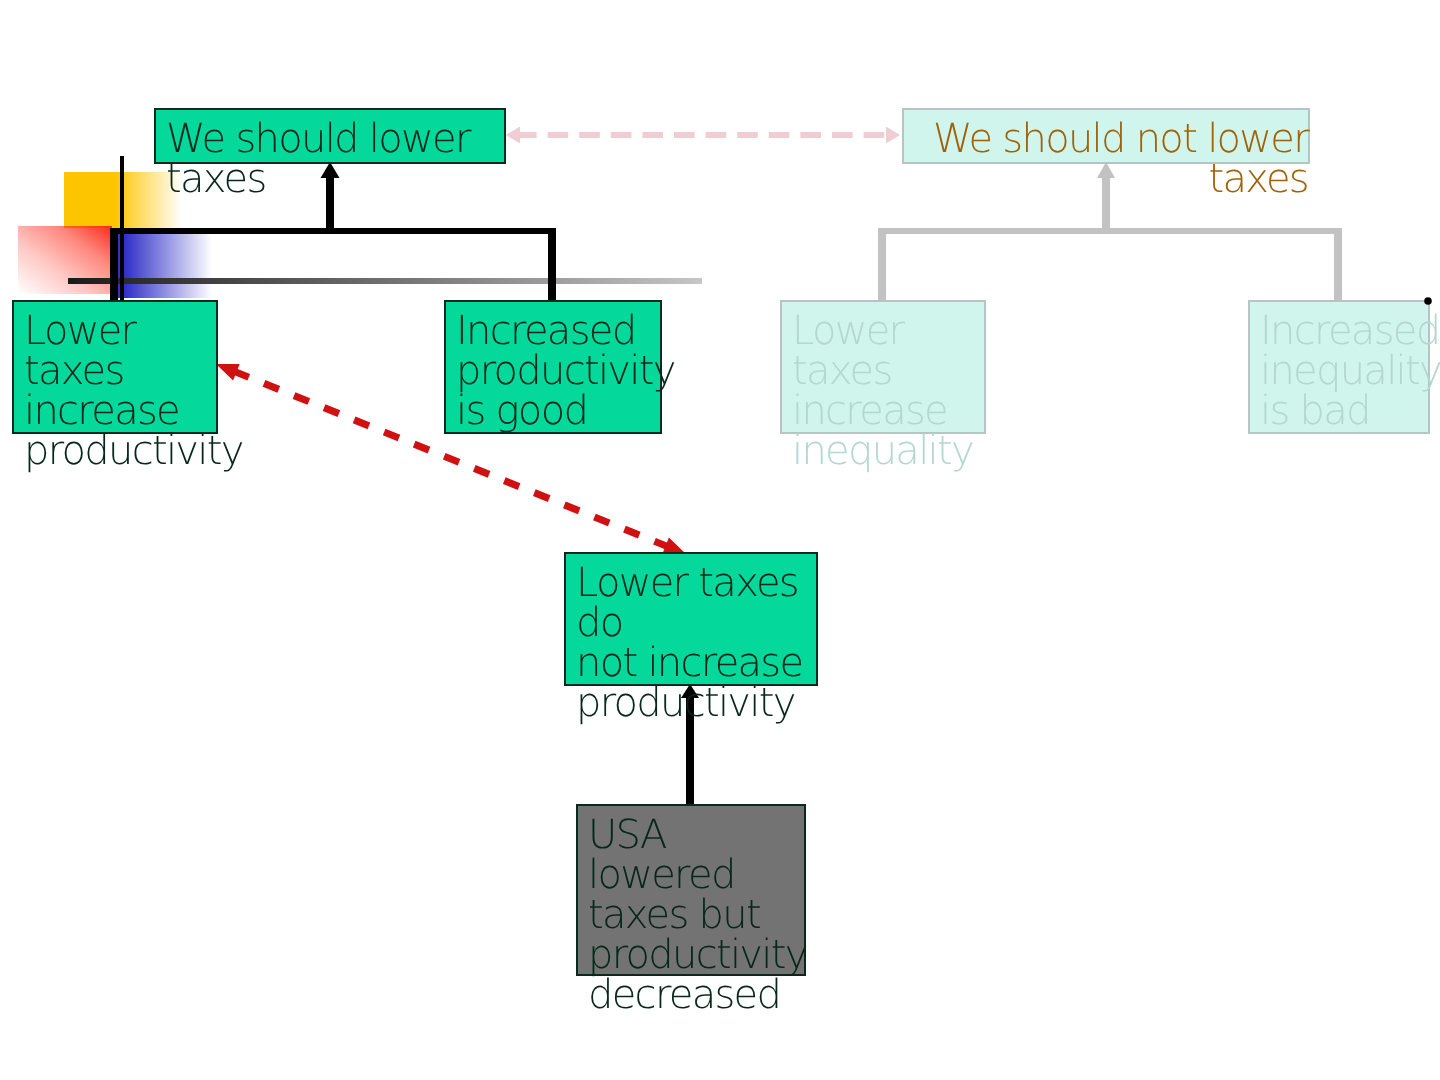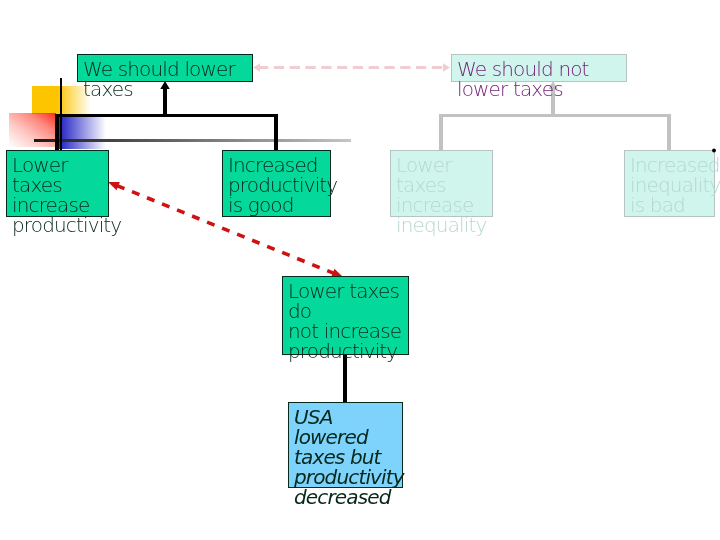--- a/index.html
+++ b/index.html
@@ -90,34 +90,34 @@
 increase
 productivity</div>
   </div>
 
   <div class="node" style="background: rgb(5, 216, 155); border-color: rgb(6, 42, 28); color: rgb(6, 39, 26); left: 222px; top: 150px; width: 109px; height: 67px;">
     <div class="txt">Increased
 productivity
 is good</div>
   </div>
 
-  <div class="node" style="background: rgb(5, 216, 155); border-color: rgb(6, 42, 28); color: rgb(6, 39, 26); left: 282px; top: 276px; width: 127px; height: 79px;">
+  <div class="node" style="background: rgb(5, 216, 155); border-color: rgb(6, 42, 28); color: rgb(6, 39, 26); left: 282px; top: 276px; width: 127px; height: 67px;">
     <div class="txt">Lower taxes do
 not increase
 productivity</div>
   </div>
 
-  <div class="node" style="background: #7dd3fc; border-color: rgb(6, 42, 28); color: rgb(6, 39, 26); left: 288px; top: 402px; width: 115px; height: 86px; font-style: italic;">
+  <div class="node" style="background: #737373; border-color: rgb(6, 42, 28); color: rgb(6, 39, 26); left: 288px; top: 402px; width: 115px; height: 86px;">
     <div class="txt">USA lowered
 taxes but
 productivity
 decreased</div>
   </div>
 
-  <div class="node faded" style="background: rgb(207, 245, 236); border-color: rgb(182, 197, 195); color: #701a75; left: 451px; top: 54px; width: 176px; height: 28px;">
+  <div class="node faded" style="background: rgb(207, 245, 236); border-color: rgb(182, 197, 195); color: #a16207; left: 451px; top: 54px; width: 204px; height: 28px; text-align: right;">
     <div class="txt">We should not lower taxes</div>
   </div>
 
   <div class="node faded" style="background: rgb(207, 245, 236); border-color: rgb(182, 197, 195); color: rgb(180, 216, 208); left: 390px; top: 150px; width: 103px; height: 67px;">
     <div class="txt">Lower taxes
 increase
 inequality</div>
   </div>
 
   <div class="node faded" style="background: rgb(207, 245, 236); border-color: rgb(182, 197, 195); color: rgb(180, 216, 208); left: 624px; top: 150px; width: 91px; height: 67px;">

